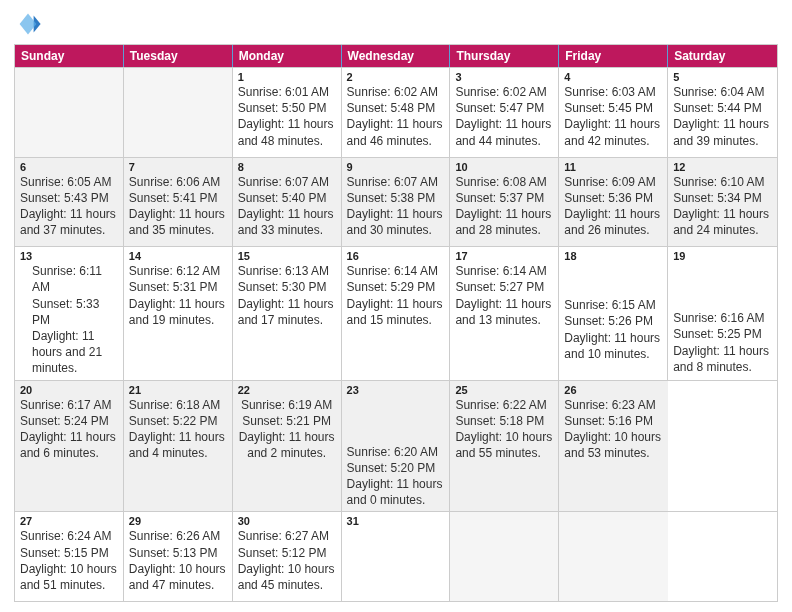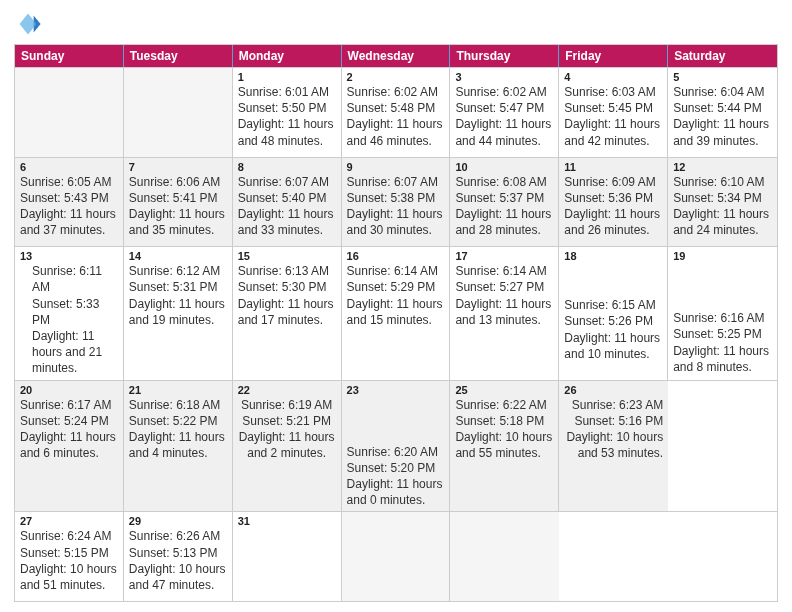--- a/index.html
+++ b/index.html
@@ -291,37 +291,43 @@
 Daylight: 11 hours and 0 minutes.</div>
           </div>
           <div class="cal-cell shaded">
             <span class="day-num">25</span>
             <div class="cell-text" style="white-space: pre-line;">Sunrise: 6:22 AM
 Sunset: 5:18 PM
 Daylight: 10 hours and 55 minutes.</div>
           </div>
           <div class="cal-cell shaded">
             <span class="day-num">26</span>
-            <div class="cell-text" style="white-space: pre-line; text-align: right;">Sunrise: 6:23 AM
+            <div class="cell-text" style="white-space: pre-line;">Sunrise: 6:23 AM
 Sunset: 5:16 PM
 Daylight: 10 hours and 53 minutes.</div>
           </div>
         </div>
         <div class="cal-row">
           <div class="cal-cell">
             <span class="day-num">27</span>
             <div class="cell-text" style="white-space: pre-line;">Sunrise: 6:24 AM
 Sunset: 5:15 PM
 Daylight: 10 hours and 51 minutes.</div>
           </div>
           <div class="cal-cell">
             <span class="day-num">29</span>
             <div class="cell-text" style="white-space: pre-line;">Sunrise: 6:26 AM
 Sunset: 5:13 PM
 Daylight: 10 hours and 47 minutes.</div>
+          </div>
+          <div class="cal-cell">
+            <span class="day-num">30</span>
+            <div class="cell-text" style="white-space: pre-line;">Sunrise: 6:27 AM
+Sunset: 5:12 PM
+Daylight: 10 hours and 45 minutes.</div>
           </div>
           <div class="cal-cell">
             <span class="day-num">31</span>
           </div>
           <div class="cal-cell empty"></div>
           <div class="cal-cell empty"></div>
         </div>
       </div>
   </div>
 </div>

